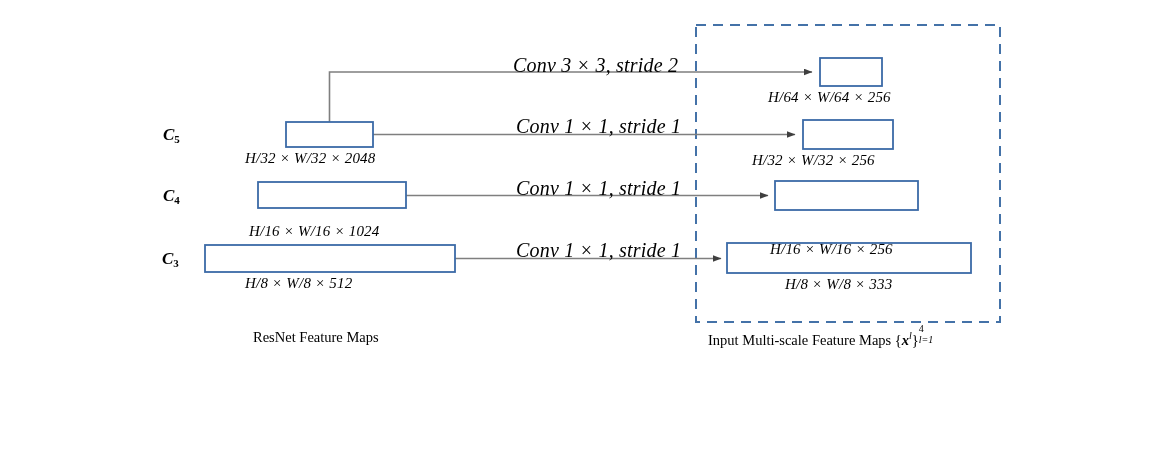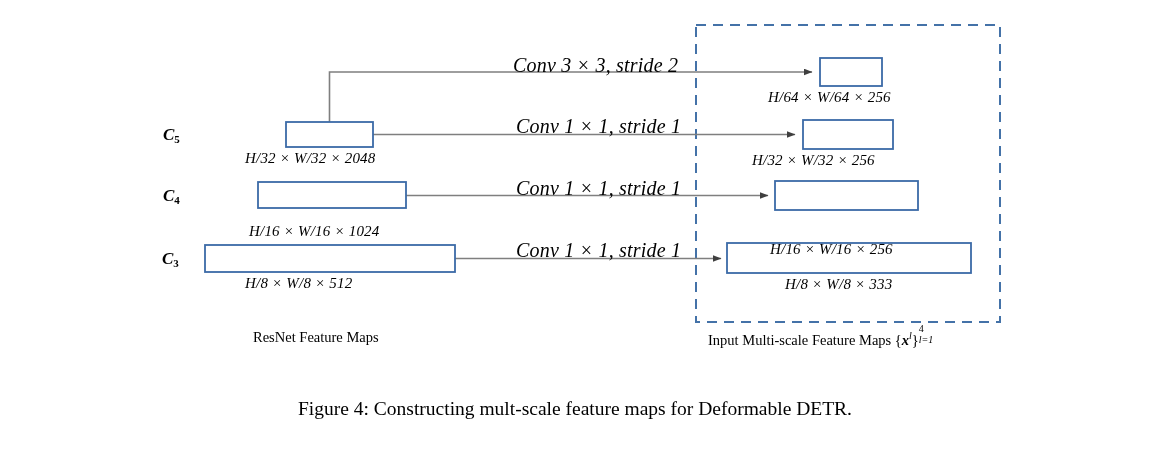--- a/index.html
+++ b/index.html
@@ -164,15 +164,14 @@
   <div class="lbl op" style="left:516px; top:116px;">Conv 1 × 1, stride 1</div>
   <div class="lbl op" style="left:516px; top:178px;">Conv 1 × 1, stride 1</div>
   <div class="lbl op" style="left:516px; top:240px;">Conv 1 × 1, stride 1</div>
 
   <div class="lbl group-caption" style="left:253px; top:330px;">ResNet Feature Maps</div>
 
   <div class="lbl group-caption" style="left:708px; top:330px;">
     <span>Input Multi-scale Feature Maps </span><span>{</span><span class="mathvar">x</span><sup>l</sup><span>}</span><span class="supsub"><span class="s-top">4</span><span class="s-bot">l=1</span></span>
   </div>
 
-  <div id="caption">Figure 4: Constructing mult-scale feature maps for Deformable DETR.</div>
 
 </div>
 
 </body></html>

